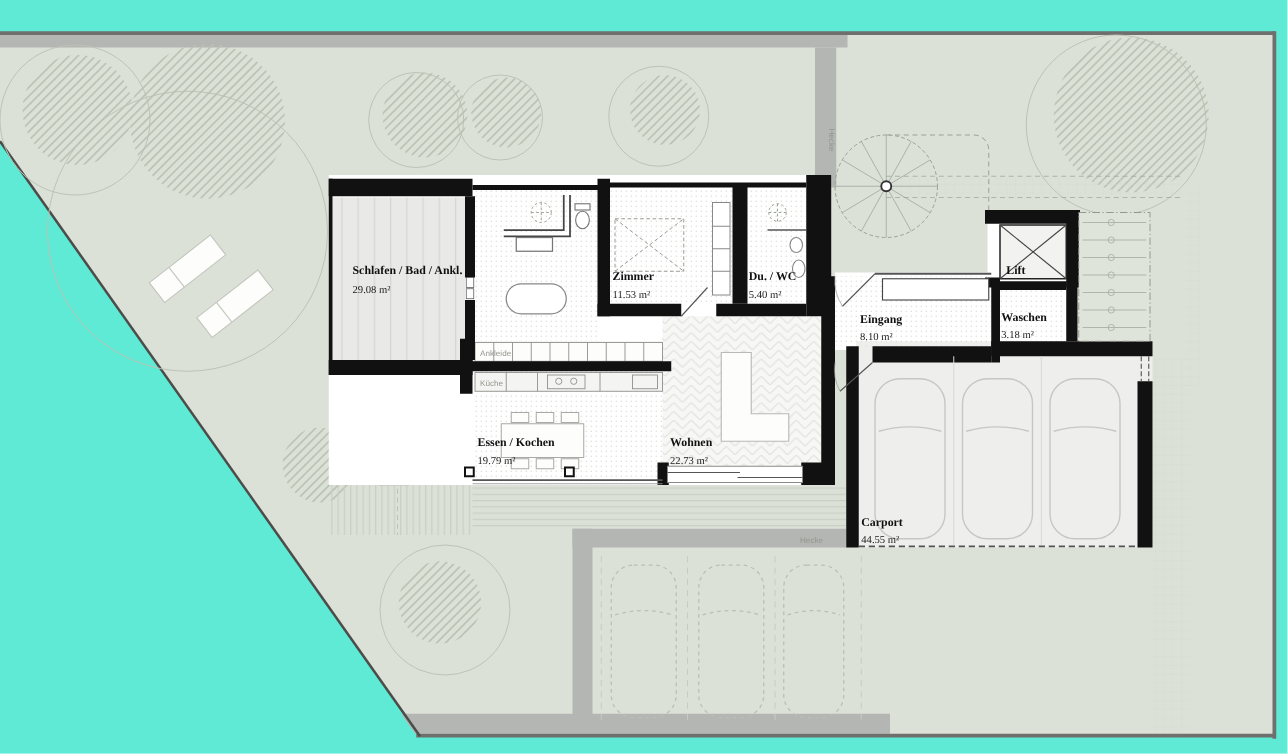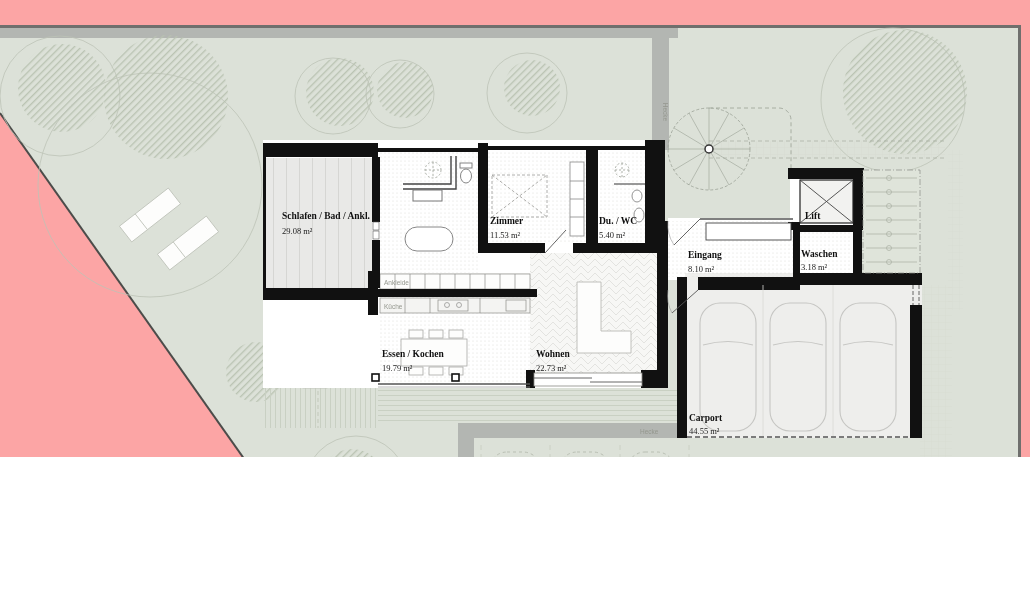--- a/index.html
+++ b/index.html
@@ -1,16 +1,16 @@
 <!DOCTYPE html>
 <html><head>
 <meta charset="utf-8">
 <style>
   html,body { margin:0; padding:0; background:#ffffff; }
-  #canvas { position:relative; width:1030px; height:457px; background:#fca5a5; overflow:hidden;
+  #canvas { position:relative; width:1030px; height:603px; background:#5eead4; overflow:hidden;
             font-family:"Liberation Serif", serif; }
   svg { position:absolute; left:0; top:0; }
   .room-name  { font-family:"Liberation Serif", serif; font-weight:bold; font-size:9.5px; fill:#101010; }
   .room-area  { font-family:"Liberation Serif", serif; font-size:8.5px; fill:#1c1c1c; }
   .tiny-label { font-family:"Liberation Sans", sans-serif; font-size:6.5px; fill:#94978e; }
 </style>
 </head>
 <body>
 
 <div id="canvas">

